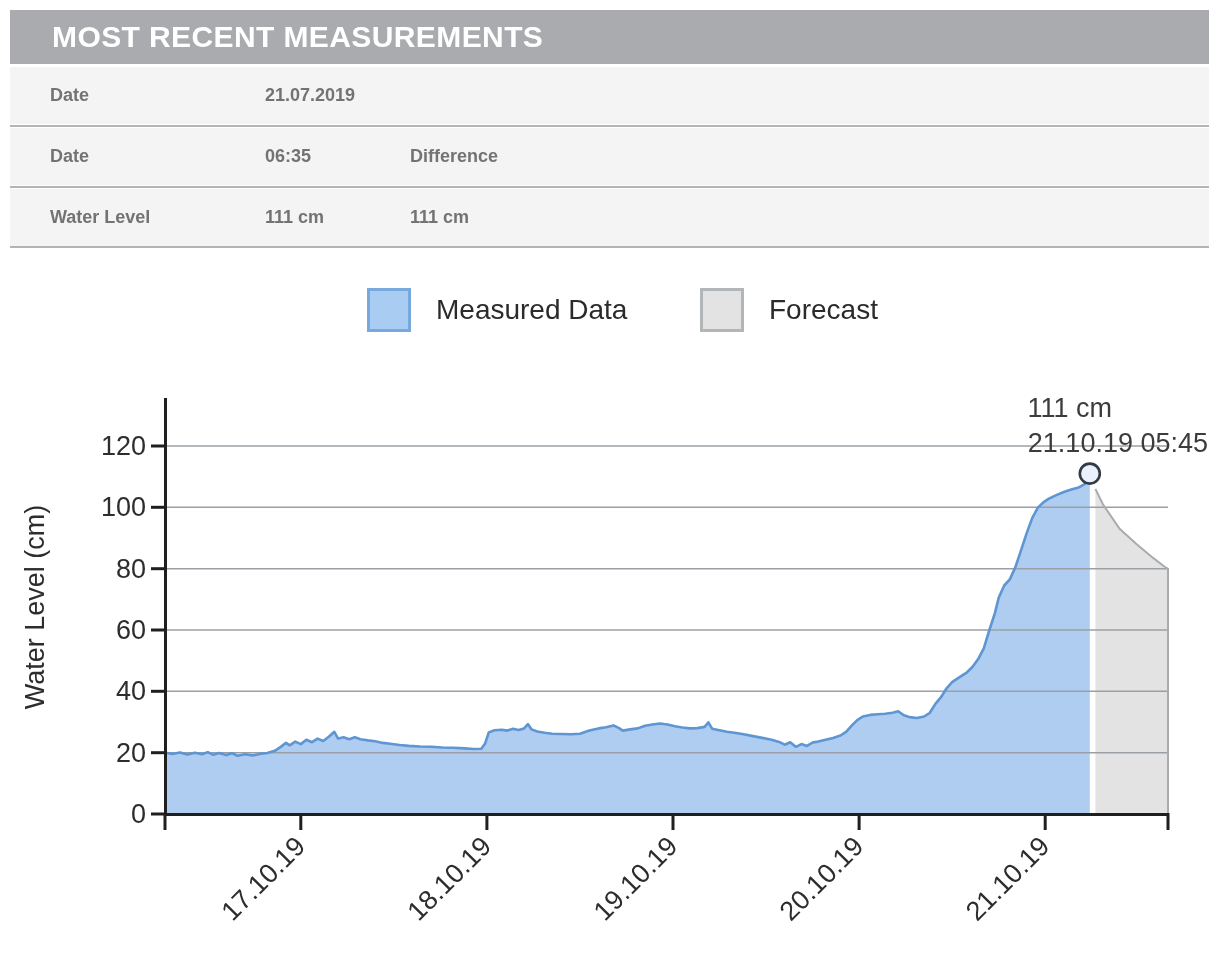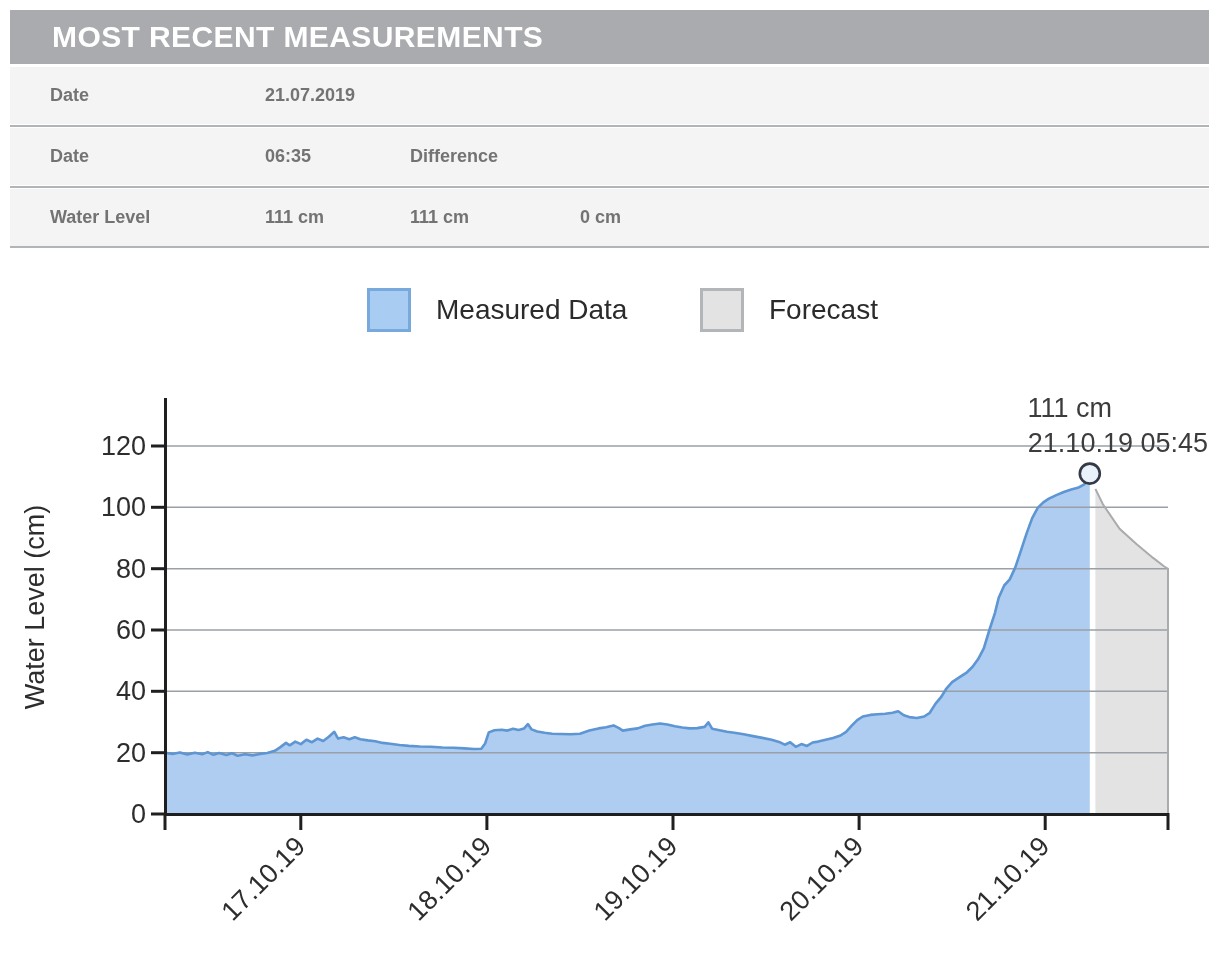--- a/index.html
+++ b/index.html
@@ -62,21 +62,20 @@
     <div>Difference</div>
   </div>
   <div class="tdiv">
       <div class="tdiv-line"></div>
     </div>
 
   <div class="trow">
     <div>Water Level</div>
     <div>111 cm</div>
     <div>111 cm</div>
-    <div>0 cm</div>
   </div>
   <div class="panel-bottom"></div>
 </div>
 
 <div class="legend">
   <div class="legend-item m">
     <span class="swatch" style="background: rgb(169, 205, 242); border-color: rgb(119, 169, 221);"></span>
     <span class="legend-label">Measured Data</span>
   </div>
   <div class="legend-item f">

